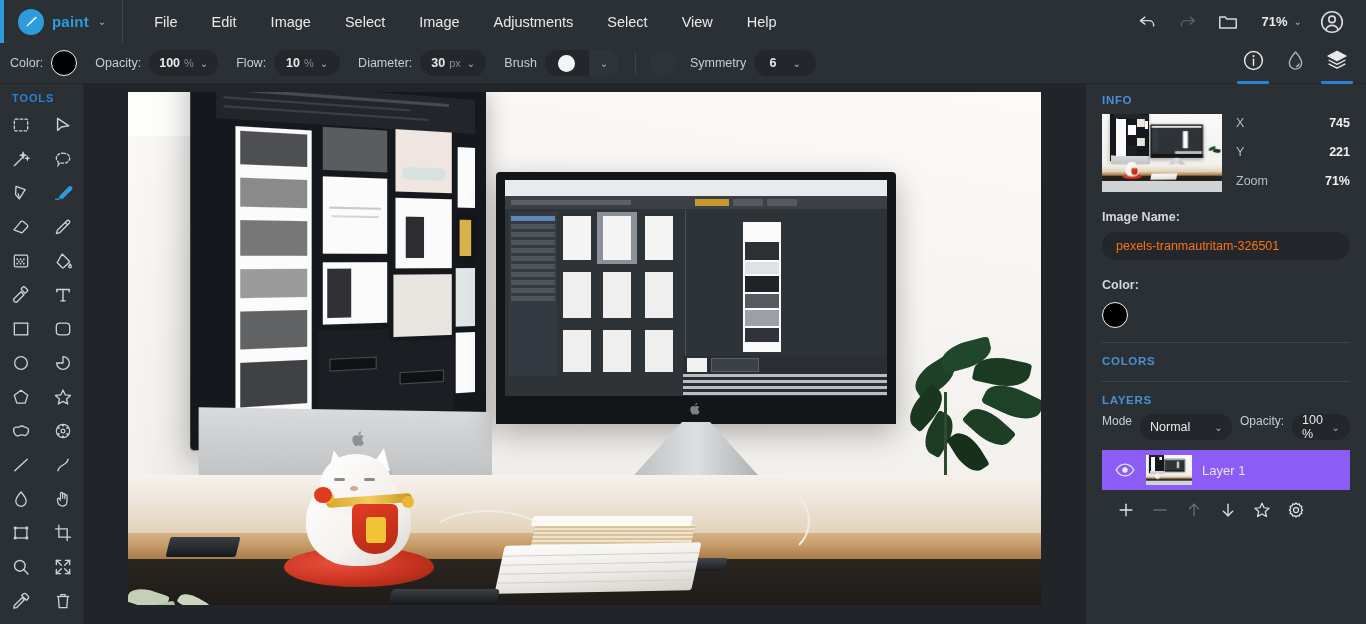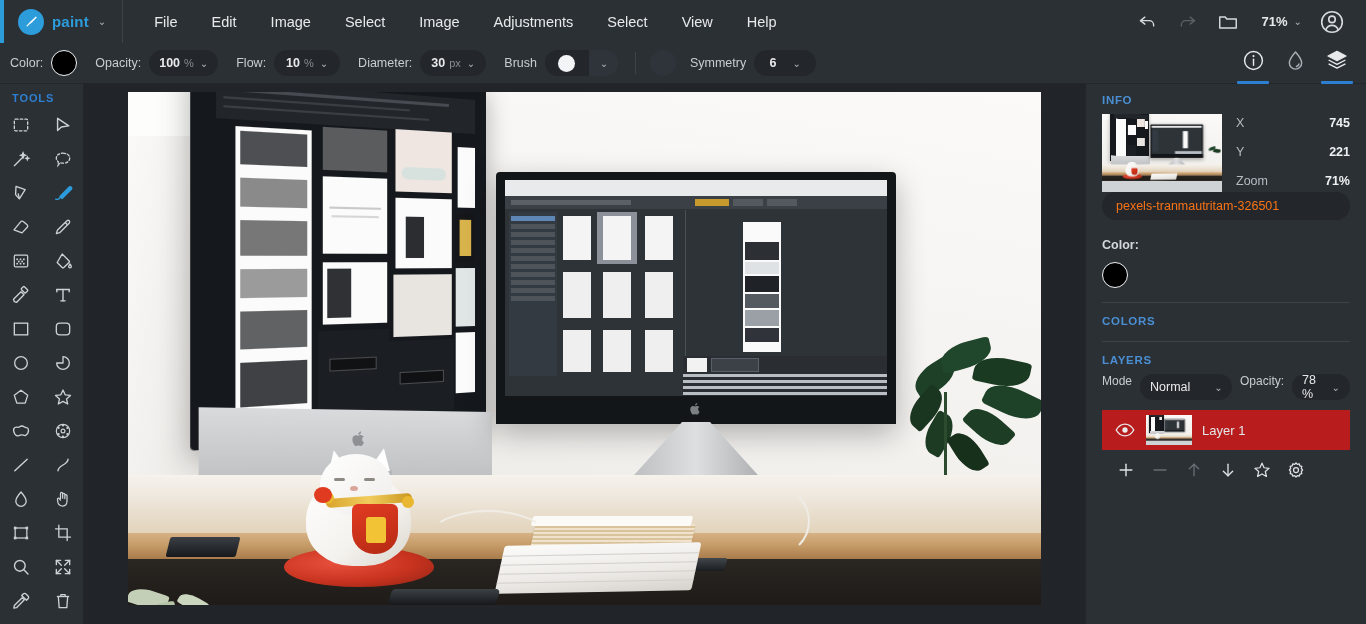--- a/index.html
+++ b/index.html
@@ -204,21 +204,21 @@
   .hr { height:1px; background:#3d4349; margin: 14px 0 12px 0; }
   .layerrowbar { display:flex; align-items:flex-start; gap:8px; margin-bottom:10px; }
   .lbl-sm { color:#c8cdd2; font-size:12px; }
   .selpill {
     background:#23272b; border-radius:14px; height:26px; display:flex; align-items:center;
     justify-content:space-between; padding:0 10px; gap:24px;
   }
   .selpill .val { color:#e7e9eb; font-size:12.5px; }
   .selpill .cv { color:#aeb4ba; font-size:10px; }
   .layeritem {
-    background:#b91c1c; height:40px; display:flex; align-items:center; gap:10px; padding:0 12px;
+    background:#8b5cf6; height:40px; display:flex; align-items:center; gap:10px; padding:0 12px;
   }
   .layerthumb { width:46px; height:30px; overflow:hidden; background:#cfd3d6; position:relative; flex:0 0 46px; }
   .layerthumb .photo { transform: scale(0.0504); transform-origin: top left; width:913px; height:513px; }
   .layername { color:#e3e6e9; font-size:13px; }
   .layertools { display:flex; align-items:center; gap:14px; padding: 10px 14px; color:#e0e3e6; }
   .layertools .dim { color:#676d73; }
 </style>
 </head>
 <body>
 
@@ -809,20 +809,21 @@
             <span class="k">Y</span>
             <span class="v">221</span>
           </div>
           <div class="kv">
             <span class="k">Zoom</span>
             <span class="v">71%</span>
           </div>
         </div>
       </div>
 
+      <div class="fieldlabel">Image Name:</div>
       <div class="textfield">pexels-tranmautritam-326501</div>
 
       <div class="twocol">
         <div class="c2">
           <div class="sublabel">Color:</div>
           <div class="colordot"></div>
         </div>
       </div>
 
       <div class="hr"></div>
@@ -832,21 +833,21 @@
       <div class="sect-title">LAYERS</div>
 
       <div class="layerrowbar">
         <span class="lbl-sm">Mode</span>
         <span class="selpill" style="width:92px">
           <span class="val">Normal</span>
           <span class="cv">⌄</span>
         </span>
         <span class="lbl-sm">Opacity:</span>
         <span class="selpill" style="width:58px;gap:2px">
-          <span class="val">78 %</span>
+          <span class="val">100 %</span>
           <span class="cv">⌄</span>
         </span>
       </div>
 
       <div class="layeritem">
         <span style="color:#e8eaec;display:flex">
           <svg width="22" height="22" viewBox="0 0 24 24" fill="none" stroke="currentColor" stroke-width="1.5">
             <path d="M2.4 12 C5 7.6 8.4 5.6 12 5.6 C15.6 5.6 19 7.6 21.6 12 C19 16.4 15.6 18.4 12 18.4 C8.4 18.4 5 16.4 2.4 12 Z"></path>
             <circle cx="12" cy="12" r="2.9" fill="currentColor" stroke="none"></circle>
           </svg>

